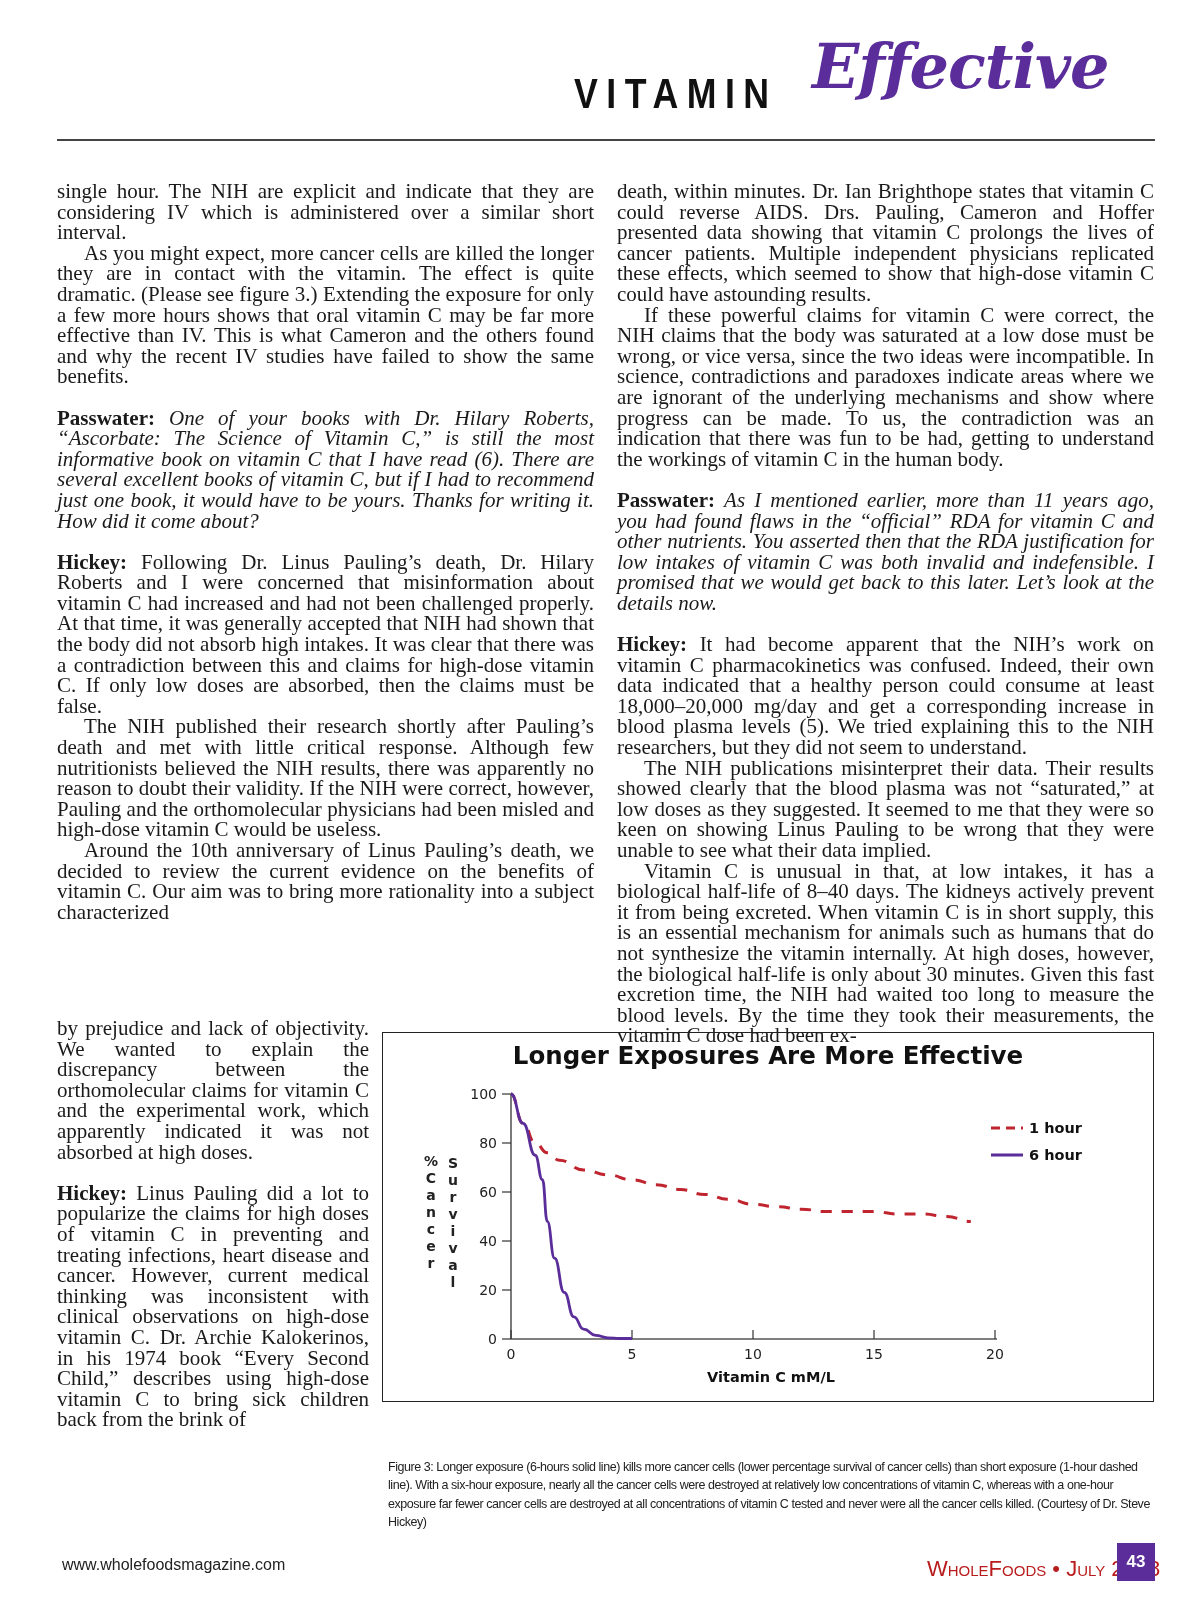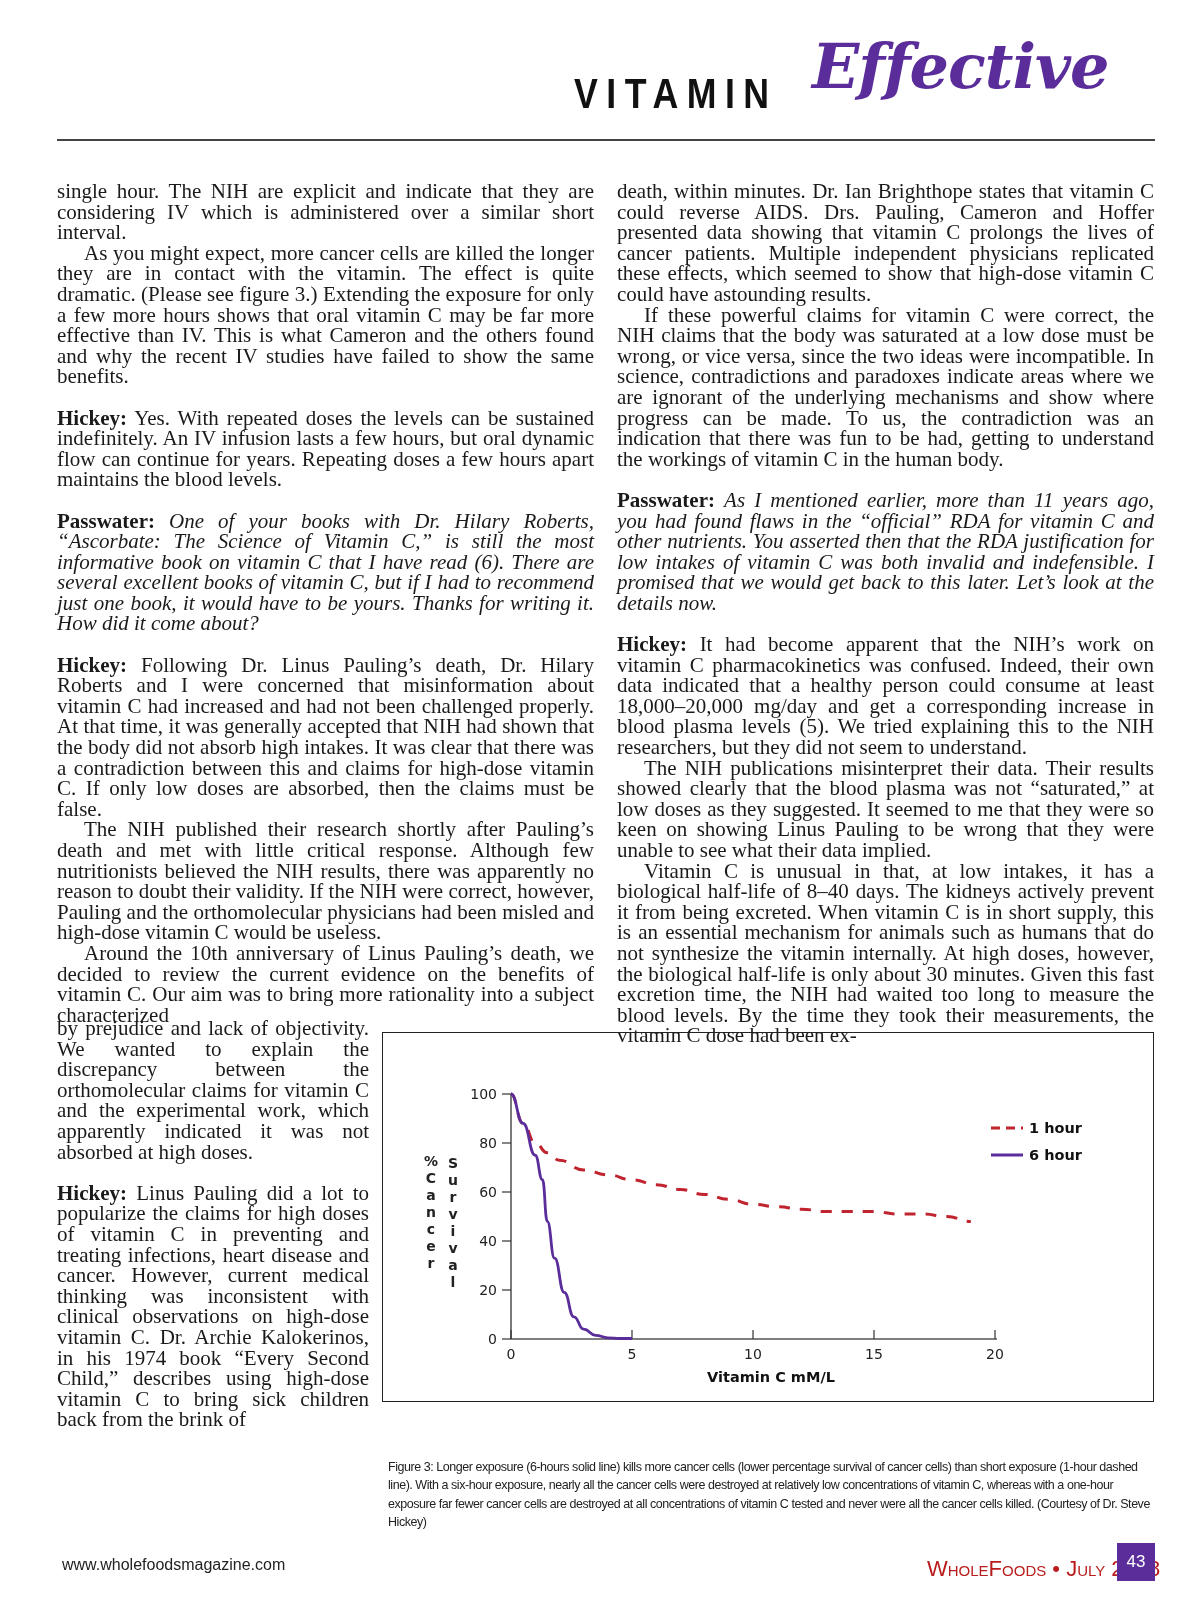--- a/index.html
+++ b/index.html
@@ -24,35 +24,34 @@
 
   
   #figure-box { position: absolute; left: 382px; top: 1032px; width: 772px; height: 370px; border: 1.5px solid #222; box-sizing: border-box; }
   #fig-title { position: absolute; left: 0; width: 100%; top: 8px; text-align: center; font-family: "DejaVu Sans", sans-serif; font-weight: bold; font-size: 24.5px; color: #111; }
   #chart-svg { position: absolute; left: 0; top: 0; }
   #fig-caption { position: absolute; left: 388px; top: 1458px; width: 770px; font-family: "Liberation Sans", sans-serif; font-size: 13.6px; line-height: 18.4px; color: #222; letter-spacing: -0.5px; transform: scaleX(0.92); transform-origin: left top; width: 830px; }
 
   
   #footer-url { position: absolute; left: 62px; top: 1556px; font-family: "Liberation Sans", sans-serif; font-size: 16px; color: #222; }
   #footer-issue { position: absolute; left: 927px; top: 1556px; font-family: "Liberation Sans", sans-serif; font-size: 22px; color: #b91c1c; font-variant: small-caps; }
-  #page-num { position: absolute; left: 1117px; top: 1543px; width: 38px; height: 38px; background: #5a2d9a; color: #fff; font-family: "Liberation Sans", sans-serif; font-weight: normal; font-size: 17px; display: flex; align-items: center; justify-content: center; }
+  #page-num { position: absolute; left: 1117px; top: 1543px; width: 38px; height: 38px; background: #5a2d9a; color: #fff; font-family: "Liberation Sans", sans-serif; font-weight: bold; font-size: 17px; display: flex; align-items: center; justify-content: center; }
 </style>
 </head>
 <body>
 
 <div id="masthead">
   <div id="mast-vitamin">VITAMIN</div>
   <div id="mast-connection">Effective</div>
   <div id="mast-rule"></div>
 </div>
 
 <div id="col-left" class="col">
   <p><span>single hour. The NIH are explicit and indicate that they are considering IV which is administered over a similar short interval.</span></p>
   <p class="indent"><span>As you might expect, more cancer cells are killed the longer they are in contact with the vitamin. The effect is quite dramatic. (Please see figure 3.)  Extending the exposure for only a few more hours shows that oral vitamin C may be far more effective than IV. This is what Cameron and the others found and why the recent IV studies have failed to show the same benefits.</span></p>
-  <p class="gap"><span class="spk">Hickey:</span> <span>Yes. With repeated doses the levels can be sustained indefinitely. An IV infusion lasts a few hours, but oral dynamic flow can continue for years. Repeating doses a few hours apart maintains the blood levels.</span></p>
   <p class="gap"><span class="spk">Passwater:</span> <span class="q">One of your books with Dr. Hilary Roberts, “Ascorbate: The Science of Vitamin C,” is still the most informative book on vitamin C that I have read (6). There are several excellent books of vitamin C, but if I had to recommend just one book, it would have to be yours. Thanks for writing it. How did it come about?</span></p>
   <p class="gap"><span class="spk">Hickey:</span> <span>Following Dr. Linus Pauling’s death, Dr. Hilary Roberts and I were concerned that misinformation about vitamin C had increased and had not been challenged properly. At that time, it was generally accepted that NIH had shown that the body did not absorb high intakes. It was clear that there was a contradiction between this and claims for high-dose vitamin C. If only low doses are absorbed, then the claims must be false.</span></p>
   <p class="indent"><span>The NIH published their research shortly after Pauling’s death and met with little critical response. Although few nutritionists believed the NIH results, there was apparently no reason to doubt their validity. If the NIH were correct, however, Pauling and the orthomolecular physicians had been misled and high-dose vitamin C would be useless.</span></p>
   <p class="indent"><span>Around the 10th anniversary of Linus Pauling’s death, we decided to review the current evidence on the benefits of vitamin C. Our aim was to bring more rationality into a subject characterized</span></p>
 </div>
 
 <div id="col-left-narrow" class="col">
   <p><span>by prejudice and lack of objectivity. We wanted to explain the discrepancy between the orthomolecular claims for vitamin C and the experimental work, which apparently indicated it was not absorbed at high doses.</span></p>
   <p class="gap"><span class="spk">Hickey:</span> <span>Linus Pauling did a lot to popularize the claims for high doses of vitamin C in preventing and treating infections, heart disease and cancer. However, current medical thinking was inconsistent with clinical observations on high-dose vitamin C. Dr. Archie Kalokerinos, in his 1974 book “Every Second Child,” describes using high-dose vitamin C to bring sick children back from the brink of</span></p>
 </div>
@@ -60,20 +59,21 @@
 <div id="col-right" class="col">
   <p><span>death, within minutes. Dr. Ian Brighthope states that vitamin C could reverse AIDS. Drs. Pauling, Cameron and Hoffer presented data showing that vitamin C prolongs the lives of cancer patients. Multiple independent physicians replicated these effects, which seemed to show that high-dose vitamin C could have astounding results.</span></p>
   <p class="indent"><span>If these powerful claims for vitamin C were correct, the NIH claims that the body was saturated at a low dose must be wrong, or vice versa, since the two ideas were incompatible. In science, contradictions and paradoxes indicate areas where we are ignorant of the underlying mechanisms and show where progress can be made. To us, the contradiction was an indication that there was fun to be had, getting to understand the workings of vitamin C in the human body.</span></p>
   <p class="gap"><span class="spk">Passwater:</span> <span class="q">As I mentioned earlier, more than 11 years ago, you had found flaws in the “official” RDA for vitamin C and other nutrients. You asserted then that the RDA justification for low intakes of vitamin C was both invalid and indefensible. I promised that we would get back to this later. Let’s look at the details now.</span></p>
   <p class="gap"><span class="spk">Hickey:</span> <span>It had become apparent that the NIH’s work on vitamin C pharmacokinetics was confused. Indeed, their own data indicated that a healthy person could consume at least 18,000–20,000 mg/day and get a corresponding increase in blood plasma levels (5). We tried explaining this to the NIH researchers, but they did not seem to understand.</span></p>
   <p class="indent"><span>The NIH publications misinterpret their data. Their results showed clearly that the blood plasma was not “saturated,” at low doses as they suggested. It seemed to me that they were so keen on showing Linus Pauling to be wrong that they were unable to see what their data implied.</span></p>
   <p class="indent"><span>Vitamin C is unusual in that, at low intakes, it has a biological half-life of 8–40 days. The kidneys actively prevent it from being excreted. When vitamin C is in short supply, this is an essential mechanism for animals such as humans that do not synthesize the vitamin internally. At high doses, however, the biological half-life is only about 30 minutes. Given this fast excretion time, the NIH had waited too long to measure the blood levels. By the time they took their measurements, the vitamin C dose had been ex-</span></p>
 </div>
 
 <div id="figure-box">
+  <div id="fig-title">Longer Exposures Are More Effective</div>
   <svg id="chart-svg" width="772" height="370">
       <line x1="128" y1="61" x2="128" y2="306" stroke="#333" stroke-width="1.3"></line>
       <line x1="128" y1="306" x2="614" y2="306" stroke="#555" stroke-width="1.3"></line>
       <line x1="119" y1="306" x2="128" y2="306" stroke="#333" stroke-width="1.2"></line>
       <text x="114" y="311" text-anchor="end" font-family="&quot;DejaVu Sans&quot;, sans-serif" font-size="14" fill="#222">0</text>
       <line x1="119" y1="257" x2="128" y2="257" stroke="#333" stroke-width="1.2"></line>
       <text x="114" y="262" text-anchor="end" font-family="&quot;DejaVu Sans&quot;, sans-serif" font-size="14" fill="#222">20</text>
       <line x1="119" y1="208" x2="128" y2="208" stroke="#333" stroke-width="1.2"></line>
       <text x="114" y="213" text-anchor="end" font-family="&quot;DejaVu Sans&quot;, sans-serif" font-size="14" fill="#222">40</text>
       <line x1="119" y1="159" x2="128" y2="159" stroke="#333" stroke-width="1.2"></line>

